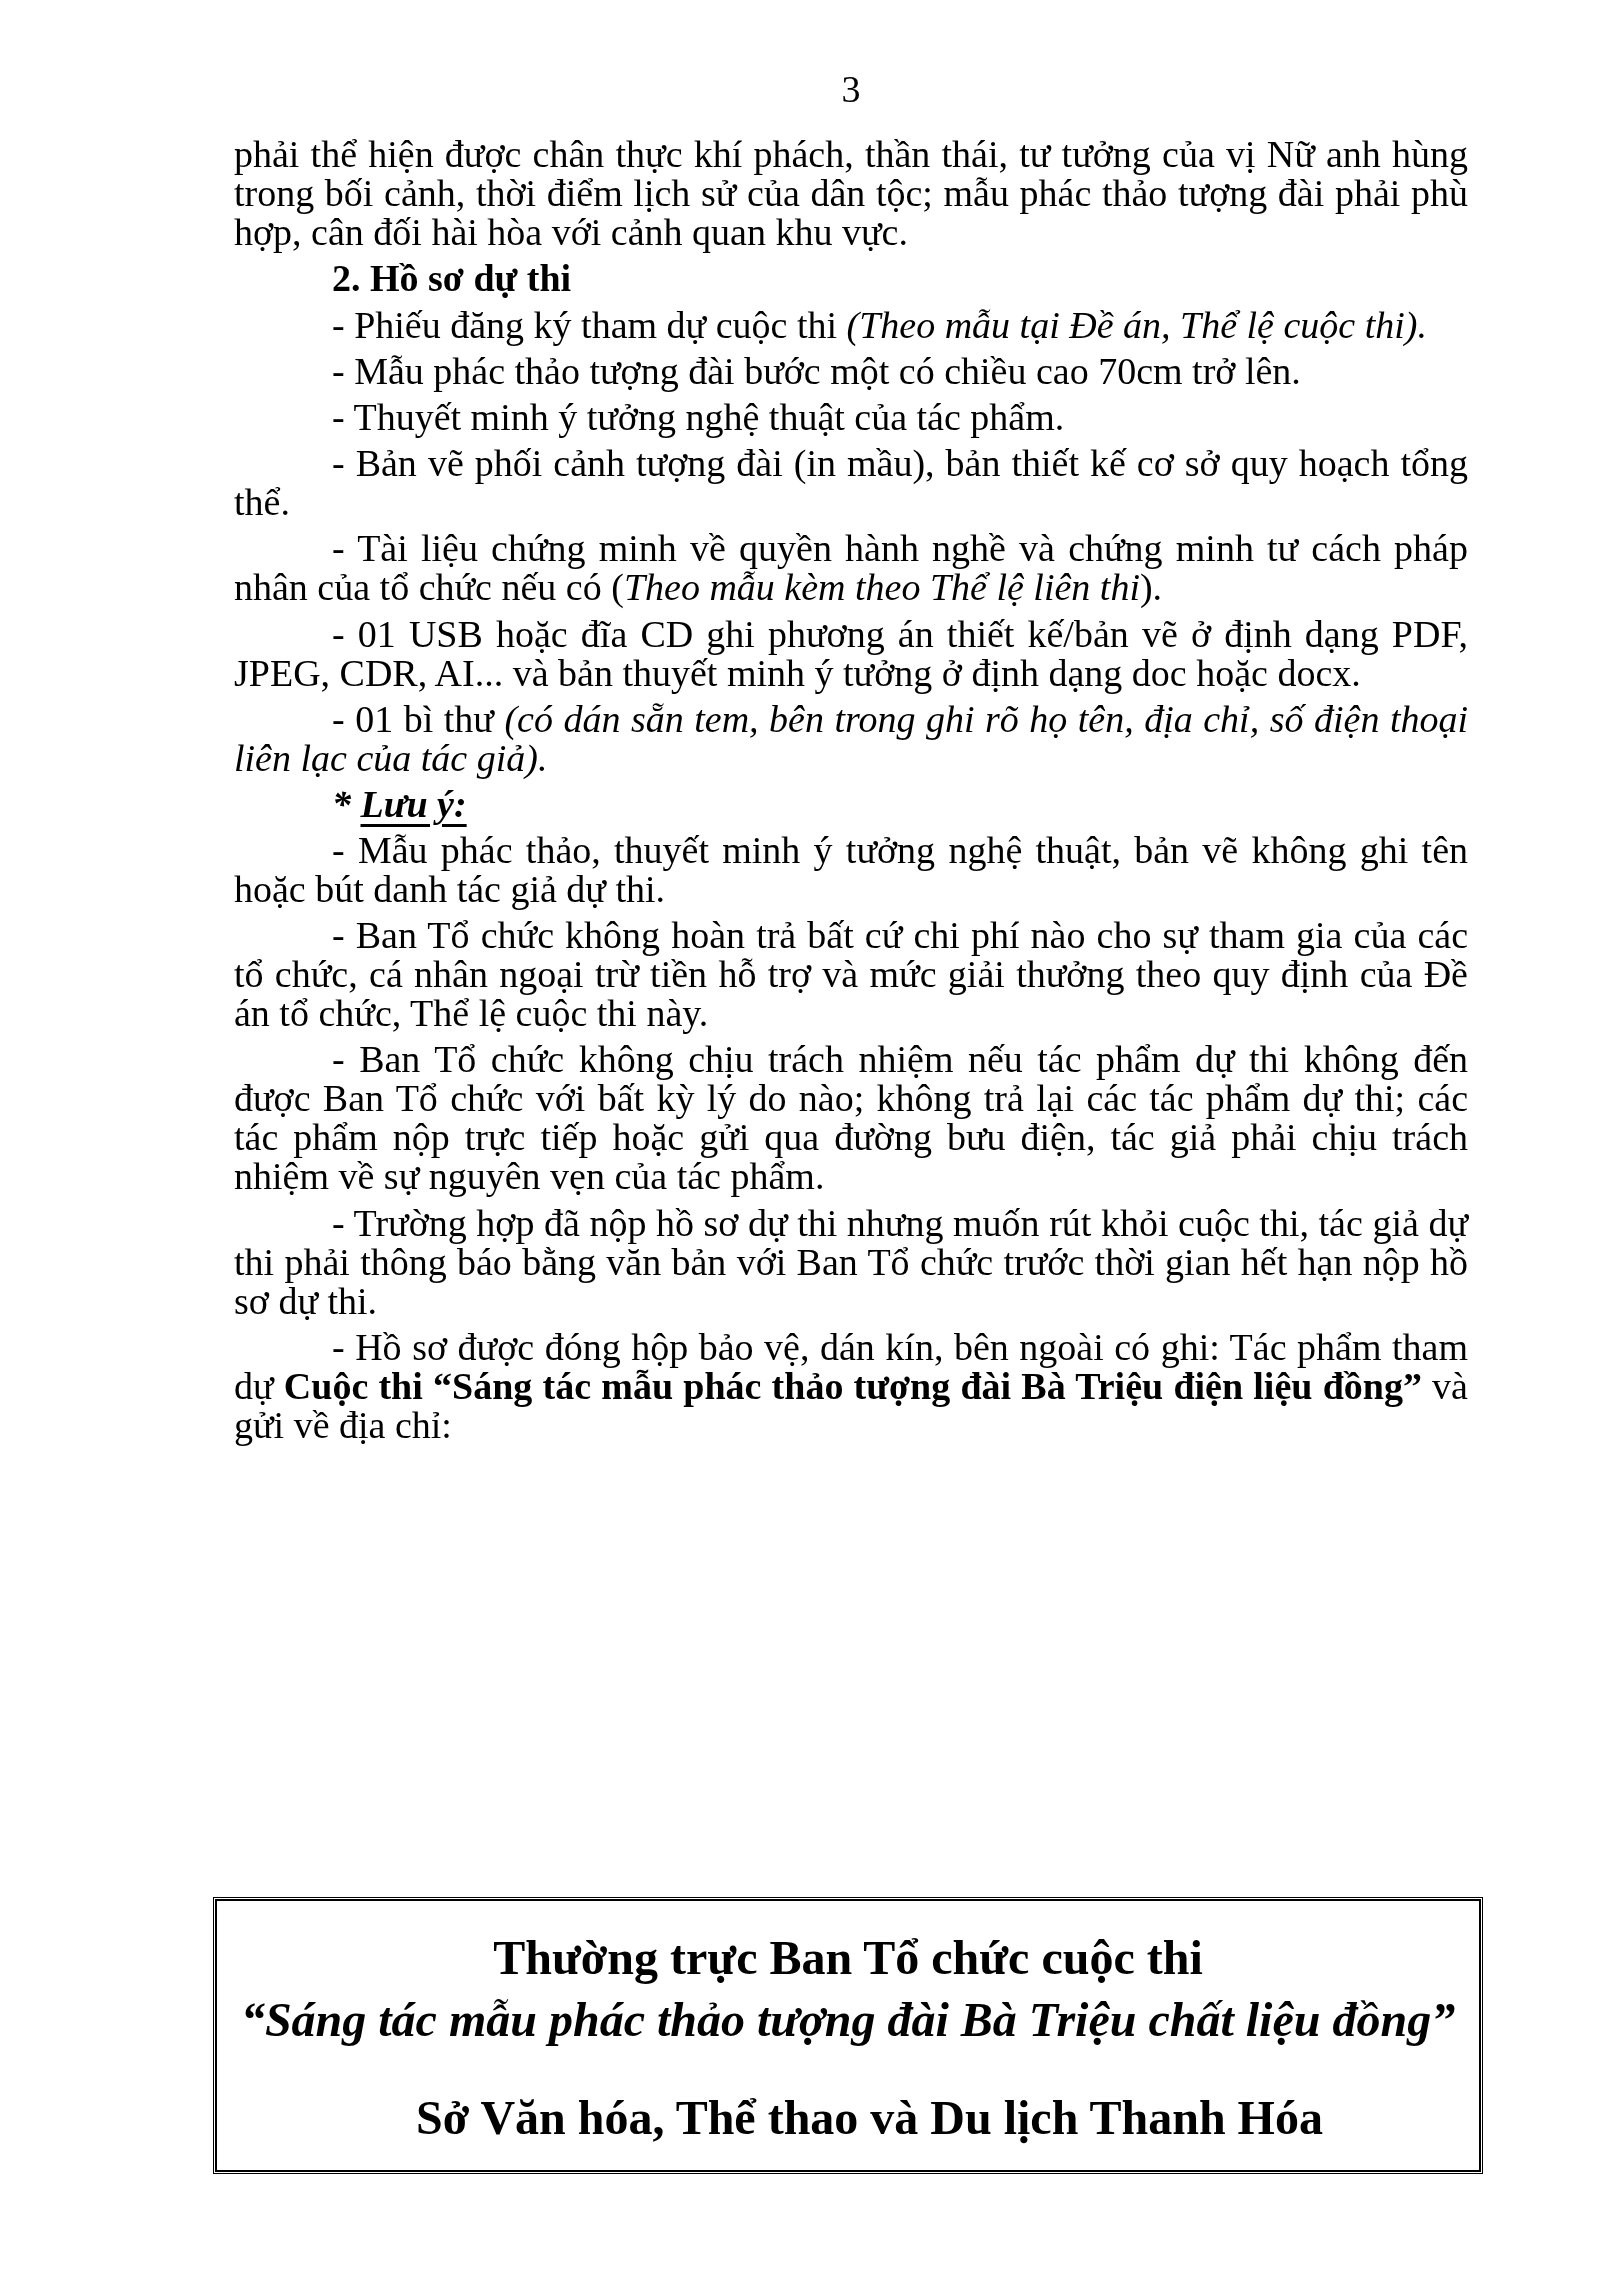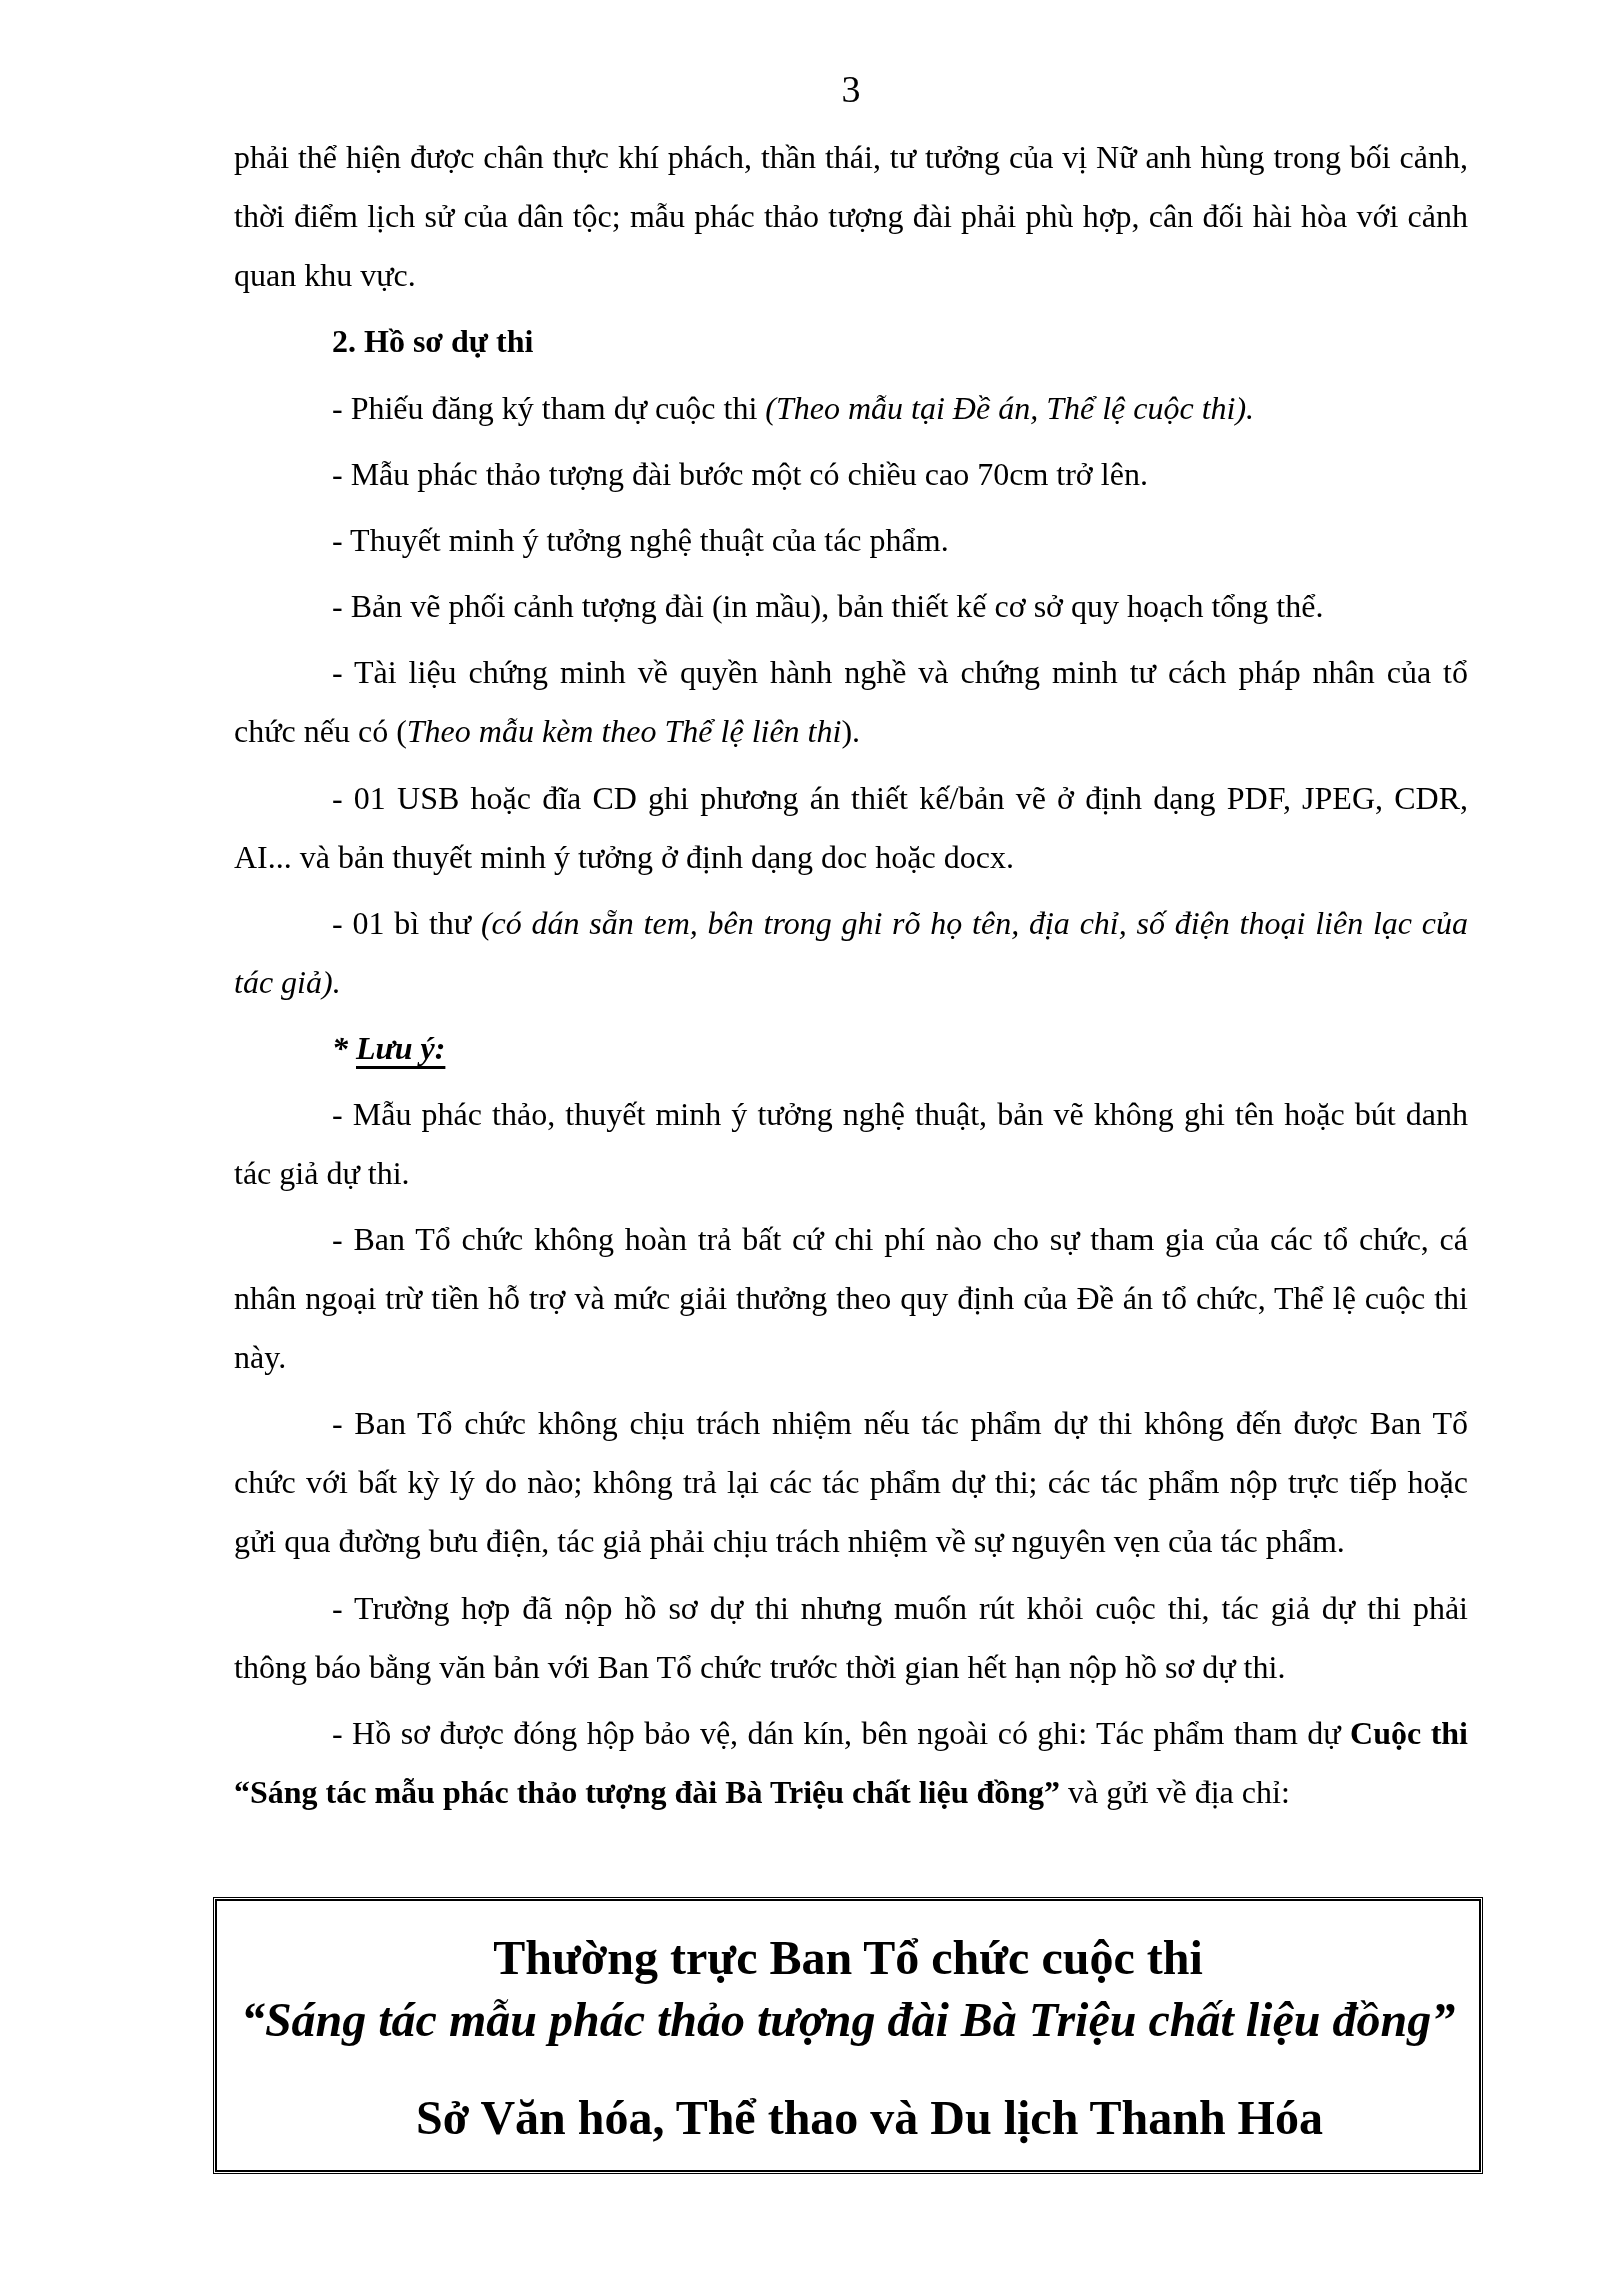--- a/index.html
+++ b/index.html
@@ -20,25 +20,25 @@
     position: absolute;
     top: 68px;
     left: 234px;
     width: 1234px;
     text-align: center;
     font-size: 38px;
     line-height: 43px;
   }
   .content {
     position: absolute;
-    top: 121px;
+    top: 128px;
     left: 234px;
     width: 1234px;
-    font-size: 32px;
-    line-height: 59px;
+    font-size: 38px;
+    line-height: 39px;
   }
   .content p.para {
     margin: 0;
     padding: 0;
     margin-top: 7.2px;
     margin-bottom: 7.2px;
     text-indent: 98px;
     text-align: justify;
   }
   .content p.para.no-indent {
@@ -108,21 +108,21 @@
       <p class="para"><span class="r-regular">- Thuyết minh ý tưởng nghệ thuật của tác phẩm.</span></p>
       <p class="para"><span class="r-regular">- Bản vẽ phối cảnh tượng đài (in mầu), bản thiết kế cơ sở quy hoạch tổng thể.</span></p>
       <p class="para"><span class="r-regular">- Tài liệu chứng minh về quyền hành nghề và chứng minh tư cách pháp nhân của tổ chức nếu có (</span><span class="r-italic">Theo mẫu kèm theo Thể lệ liên thi</span><span class="r-regular">).</span></p>
       <p class="para"><span class="r-regular">- 01 USB hoặc đĩa CD ghi phương án thiết kế/bản vẽ ở định dạng PDF, JPEG, CDR, AI... và bản thuyết minh ý tưởng ở định dạng doc hoặc docx.</span></p>
       <p class="para"><span class="r-regular">- 01 bì thư </span><span class="r-italic">(có dán sẵn tem, bên trong ghi rõ họ tên, địa chỉ, số điện thoại liên lạc của tác giả).</span></p>
       <p class="para"><span class="r-bold-italic">* </span><span class="r-bold-italic-underline">Lưu ý:</span></p>
       <p class="para"><span class="r-regular">- Mẫu phác thảo, thuyết minh ý tưởng nghệ thuật, bản vẽ không ghi tên hoặc bút danh tác giả dự thi.</span></p>
       <p class="para"><span class="r-regular">- Ban Tổ chức không hoàn trả bất cứ chi phí nào cho sự tham gia của các tổ chức, cá nhân ngoại trừ tiền hỗ trợ và mức giải thưởng theo quy định của Đề án tổ chức, Thể lệ cuộc thi này.</span></p>
       <p class="para"><span class="r-regular">- Ban Tổ chức không chịu trách nhiệm nếu tác phẩm dự thi không đến được Ban Tổ chức với bất kỳ lý do nào; không trả lại các tác phẩm dự thi; các tác phẩm nộp trực tiếp hoặc gửi qua đường bưu điện, tác giả phải chịu trách nhiệm về sự nguyên vẹn của tác phẩm.</span></p>
       <p class="para"><span class="r-regular">- Trường hợp đã nộp hồ sơ dự thi nhưng muốn rút khỏi cuộc thi, tác giả dự thi phải thông báo bằng văn bản với Ban Tổ chức trước thời gian hết hạn nộp hồ sơ dự thi.</span></p>
-      <p class="para"><span class="r-regular">- Hồ sơ được đóng hộp bảo vệ, dán kín, bên ngoài có ghi: Tác phẩm tham dự </span><span class="r-bold">Cuộc thi “Sáng tác mẫu phác thảo tượng đài Bà Triệu chất liệu đồng”</span><span class="r-regular"> và gửi về địa chỉ:</span></p>
+      <p class="para"><span class="r-regular">- Hồ sơ được đóng hộp bảo vệ, dán kín, bên ngoài có ghi: Tác phẩm tham dự </span><span class="r-bold">Cuộc thi “Sáng tác mẫu phác thảo tượng đài Bà Triệu điện liệu đồng”</span><span class="r-regular"> và gửi về địa chỉ:</span></p>
     </div>
 
   <div class="address-box-outer">
     <div class="address-box-inner">
       <p class="box-line box-line-1">Thường trực Ban Tổ chức cuộc thi</p>
       <p class="box-line box-line-2">“Sáng tác mẫu phác thảo tượng đài Bà Triệu chất liệu đồng”</p>
       <p class="box-line box-line-3">Sở Văn hóa, Thể thao và Du lịch Thanh Hóa</p>
     </div>
   </div>
 

